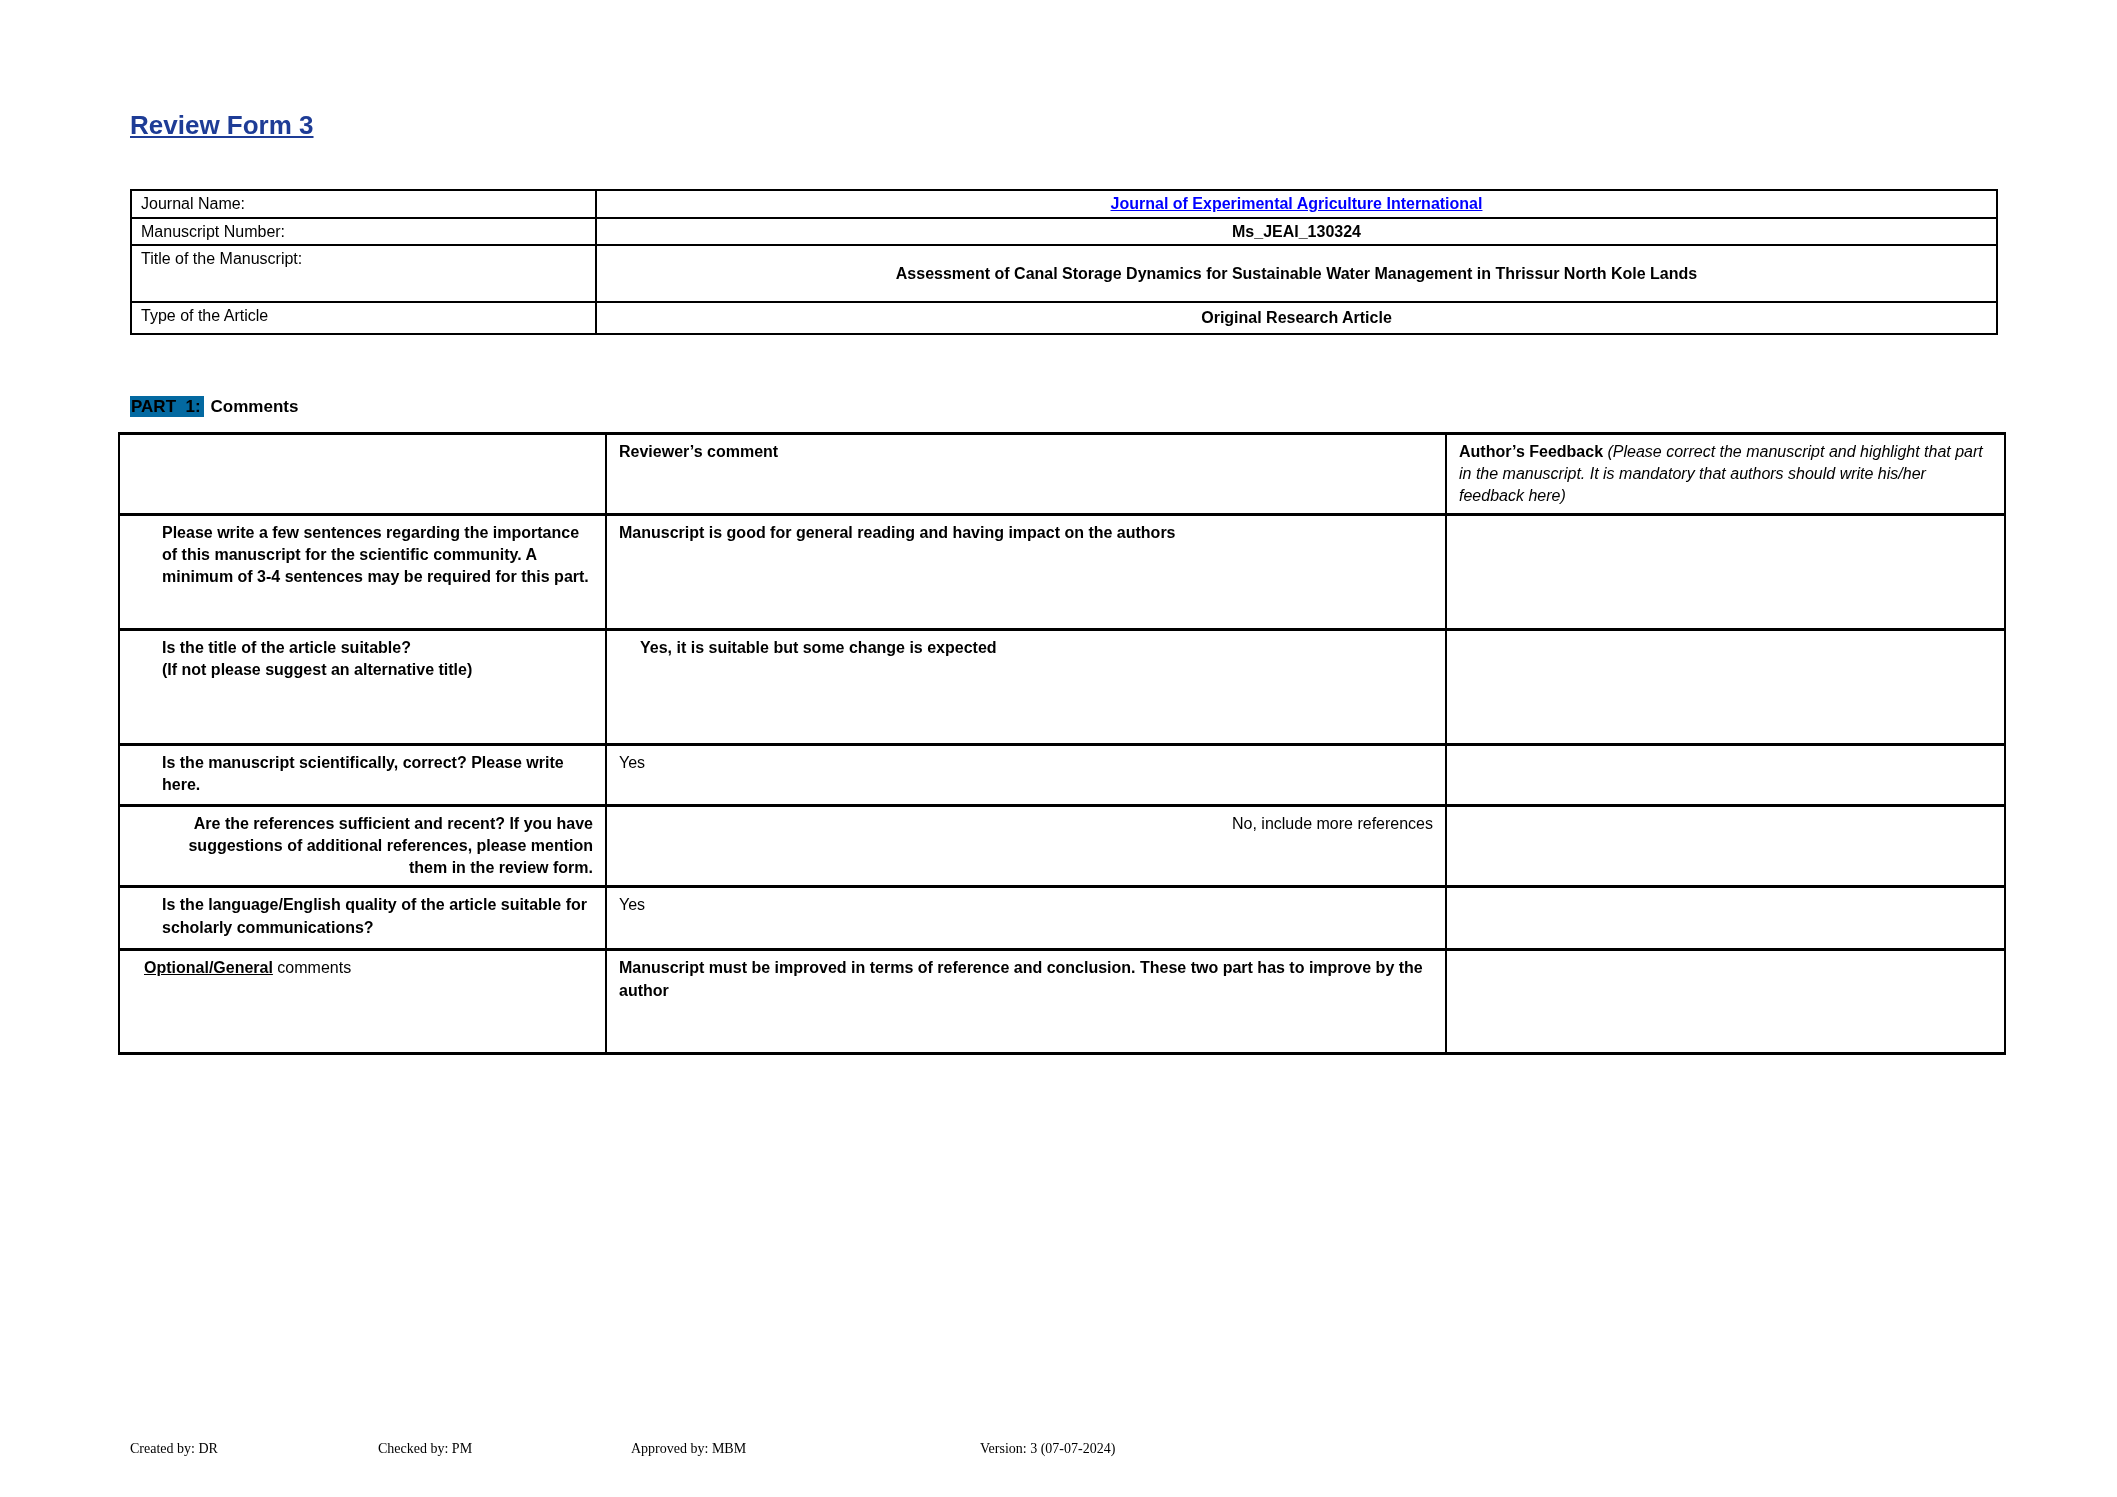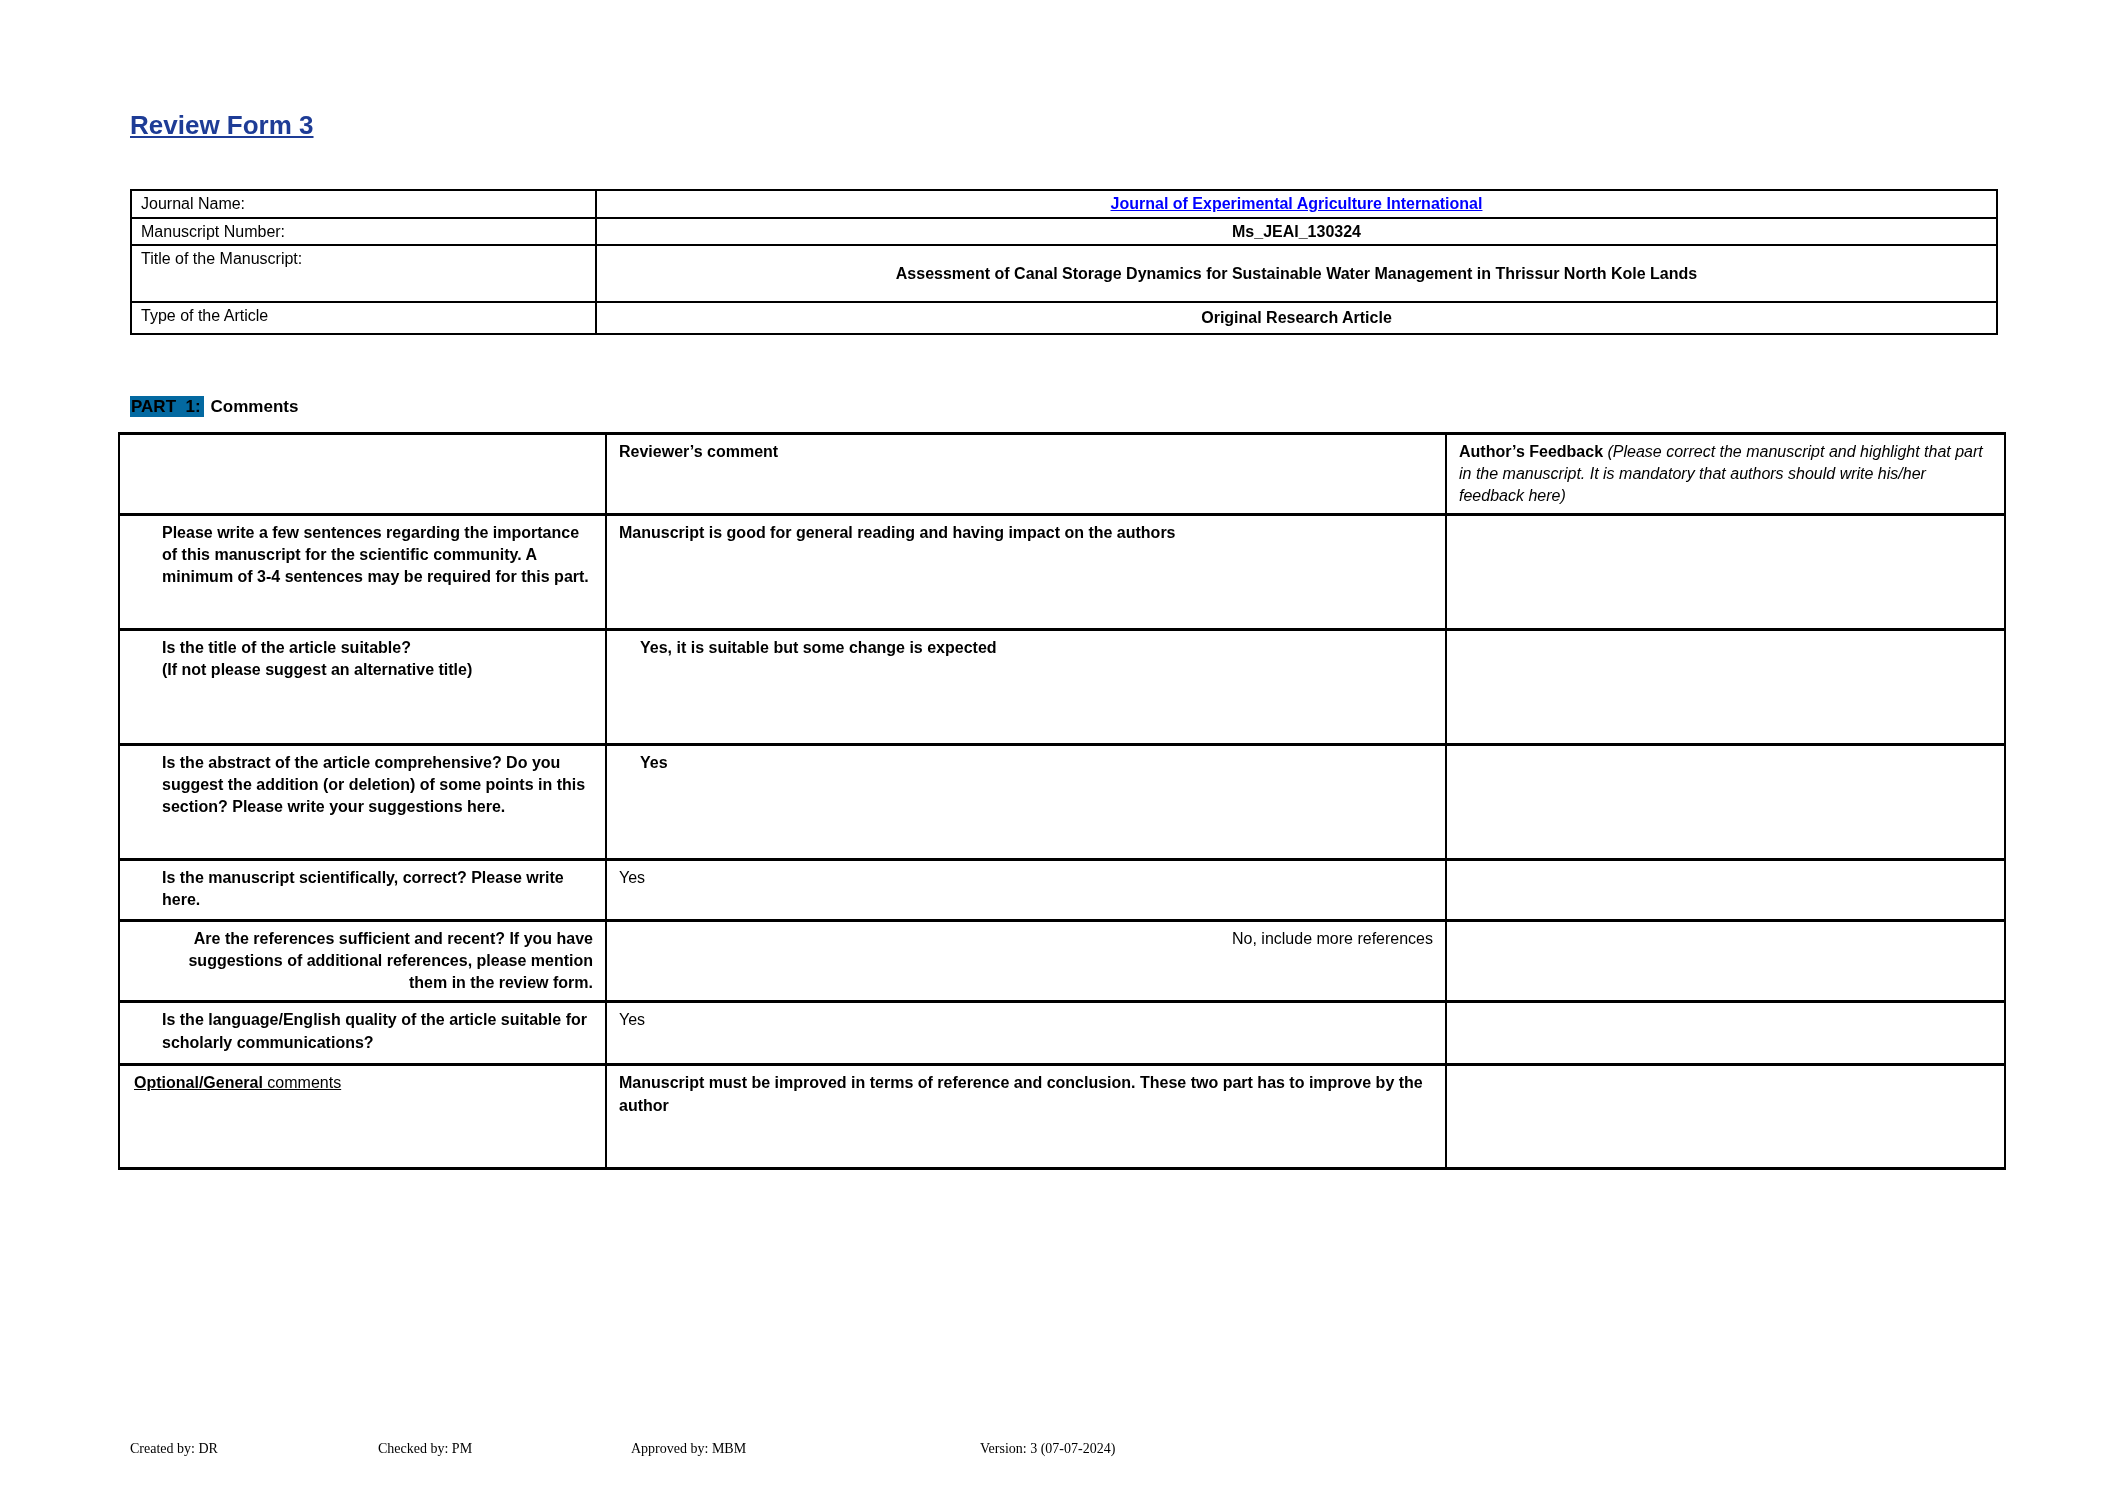--- a/index.html
+++ b/index.html
@@ -90,22 +90,21 @@
     vertical-align: top;
     padding: 6px 12px;
   }
   .comments-table td.q {
     font-weight: bold;
     padding-left: 42px;
     white-space: pre-line;
   }
   .comments-table td.q-general {
     font-weight: normal;
-    padding-left: 14px;
-    text-decoration: underline;
+    padding-left: 24px;
   }
   .q-general .opt-bold {
     font-weight: bold;
     text-decoration: underline;
   }
   .comments-table td.c-bold { font-weight: bold; }
   .comments-table td.c-plain { font-weight: normal; }
   .comments-table td.c-indent { padding-left: 33px; }
   .hdr-reviewer { font-weight: bold; }
   .hdr-author-title { font-weight: bold; }
@@ -190,25 +189,20 @@
       <td></td>
     </tr>
 
     <tr class="row-title-q">
       <td class="q">Is the title of the article suitable?
 (If not please suggest an alternative title)</td>
       <td class="c-bold c-indent">Yes, it is suitable but some change is expected</td>
       <td></td>
     </tr>
 
-    <tr class="row-abstract">
-      <td class="q">Is the abstract of the article comprehensive? Do you suggest the addition (or deletion) of some points in this section? Please write your suggestions here.</td>
-      <td class="c-bold c-indent">Yes</td>
-      <td></td>
-    </tr>
 
     <tr class="row-scientific">
       <td class="q">Is the manuscript scientifically, correct? Please write here.</td>
       <td class="c-plain">Yes</td>
       <td></td>
     </tr>
 
     <tr class="row-references">
       <td class="q">Are the references sufficient and recent? If you have suggestions of additional references, please mention them in the review form.</td>
       <td class="c-plain">No, include more references</td>

